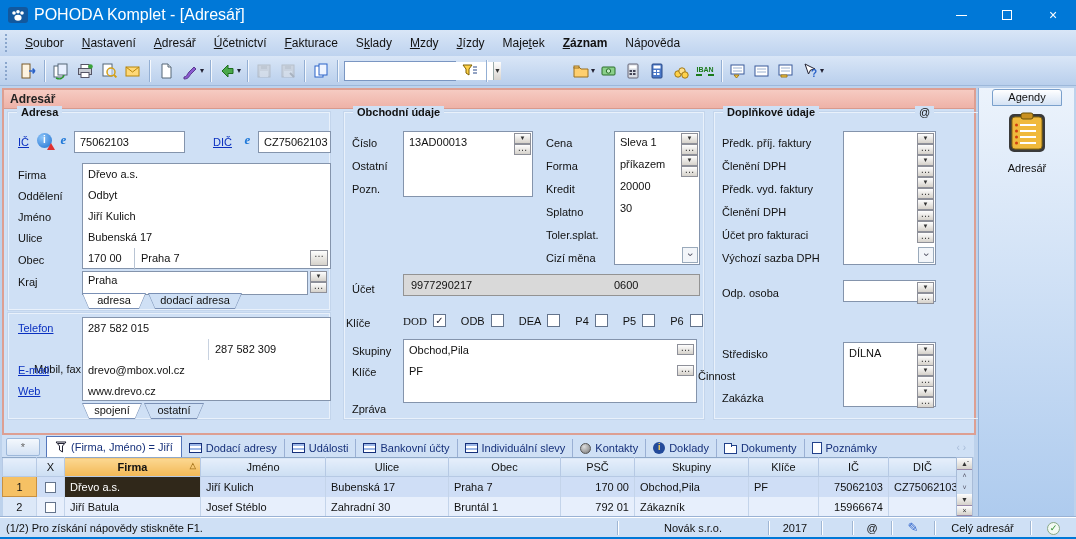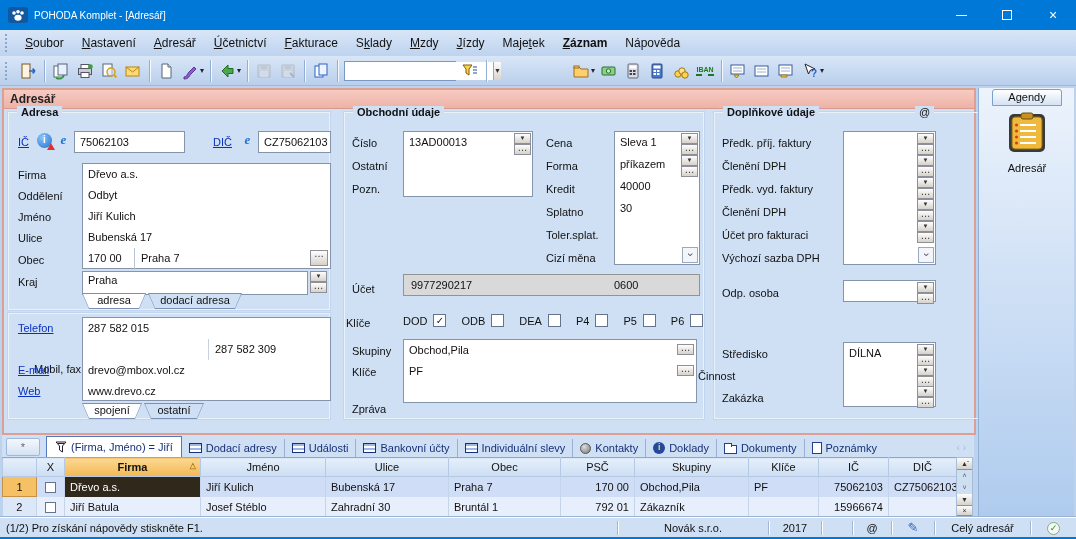--- a/index.html
+++ b/index.html
@@ -5,21 +5,21 @@
   * { margin:0; padding:0; box-sizing:border-box; }
   html,body { background:#888; }
   #win {
     position:relative; width:1076px; height:539px; overflow:hidden;
     font-family:"Liberation Sans", sans-serif; font-size:11px; color:#111;
     background:#bdd2ec;
   }
   
   .titlebar { position:absolute; left:0; top:0; width:1076px; height:30px; background:#0078d7; display:flex; align-items:center; }
   .applogo { width:20px; height:16px; margin:0 6px 0 8px; border-radius:3px; background:#12589e; display:flex; align-items:center; justify-content:center; }
-  .title { color:#fff; font-size:10px; }
+  .title { color:#fff; font-size:16px; }
   .wbtns { position:absolute; right:0; top:0; height:30px; display:flex; }
   .wbtn { width:46px; height:30px; display:flex; align-items:center; justify-content:center; color:#fff; font-size:14px; cursor:pointer; }
   .g-min { width:11px; height:1px; background:#fff; display:block; }
   .g-max { width:10px; height:10px; border:1px solid #fff; display:block; }
   
   .menubar { position:absolute; left:0; top:30px; width:1076px; height:26px; background:linear-gradient(#d9e6f7,#bed3ef); display:flex; align-items:center; font-size:12px; }
   .grip { width:5px; height:18px; border-left:2px dotted #8aa6cc; margin:0 6px 0 5px; }
   .mi { padding:3px 9px; cursor:pointer; color:#111; white-space:nowrap; }
   .mi.bold { font-weight:bold; }
   .mi u { text-decoration:underline; }
@@ -386,42 +386,42 @@
   </div>
   <span class="lbl" style="left:546px;top:137px;">Cena</span>
   <span class="lbl" style="left:546px;top:160px;">Forma</span>
   <span class="lbl" style="left:546px;top:183px;">Kredit</span>
   <span class="lbl" style="left:546px;top:206px;">Splatno</span>
   <span class="lbl" style="left:546px;top:229px;">Toler.splat.</span>
   <span class="lbl" style="left:546px;top:252px;">Cizí měna</span>
   <div class="wbox" style="left:614px;top:131px;width:86px;height:134px;">
     <div class="brow" style="height:22px;">Sleva 1</div>
     <div class="brow" style="height:22px;">příkazem</div>
-    <div class="brow" style="height:22px;">40000</div>
+    <div class="brow" style="height:22px;">20000</div>
     <div class="brow" style="height:22px;">30</div>
     <div class="brow" style="height:22px;"></div>
     <div class="brow" style="height:22px;"></div>
     <span class="pair" style="right:1px;top:1px;">
       <span class="sbtn dd"></span>
       <span class="sbtn more"></span>
     </span>
     <span class="pair" style="right:1px;top:23px;">
       <span class="sbtn dd"></span>
       <span class="sbtn more"></span>
     </span>
     <span class="chevbtn" style="right:1px;bottom:1px;"></span>
   </div>
   <span class="lbl" style="left:352px;top:283px;">Účet</span>
   <div class="gbox" style="left:403px;top:274px;width:297px;height:22px;">
     <span class="lbl" style="left:7px;top:4px;">9977290217</span>
     <span class="lbl" style="left:210px;top:4px;">0600</span>
   </div>
   <span class="lbl" style="left:346px;top:317px;">Klíče</span>
   <div style="position:absolute;left:403px;top:314px;display:flex;gap:15px;align-items:center;">
-    <span class="lbl" style="position:static;">DOD</span>
+    <span class="lbl" style="position:static;font-family:Liberation Serif, serif;">DOD</span>
       <span class="cb" style="margin-left:-9px;">✓</span>
     <span class="lbl" style="position:static;">ODB</span>
       <span class="cb" style="margin-left:-9px;"></span>
     <span class="lbl" style="position:static;">DEA</span>
       <span class="cb" style="margin-left:-9px;"></span>
     <span class="lbl" style="position:static;">P4</span>
       <span class="cb" style="margin-left:-9px;"></span>
     <span class="lbl" style="position:static;">P5</span>
       <span class="cb" style="margin-left:-9px;"></span>
     <span class="lbl" style="position:static;">P6</span>

